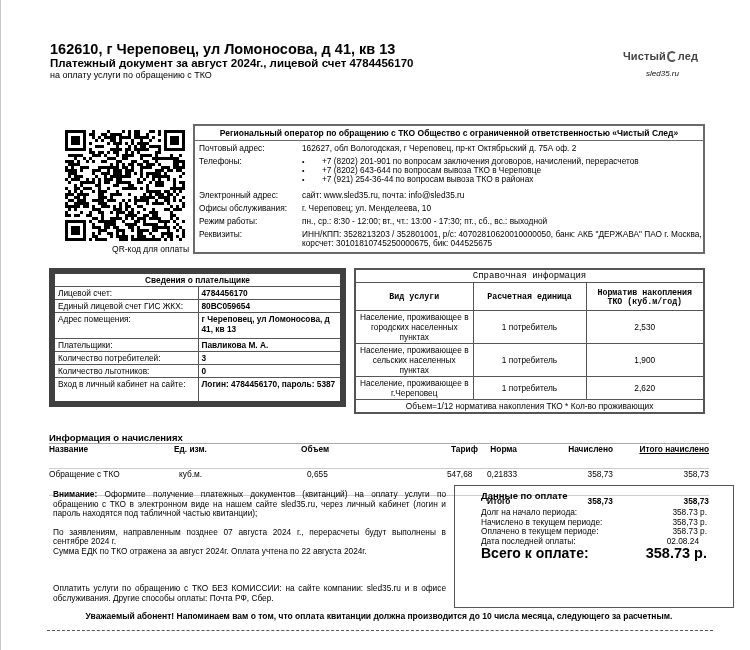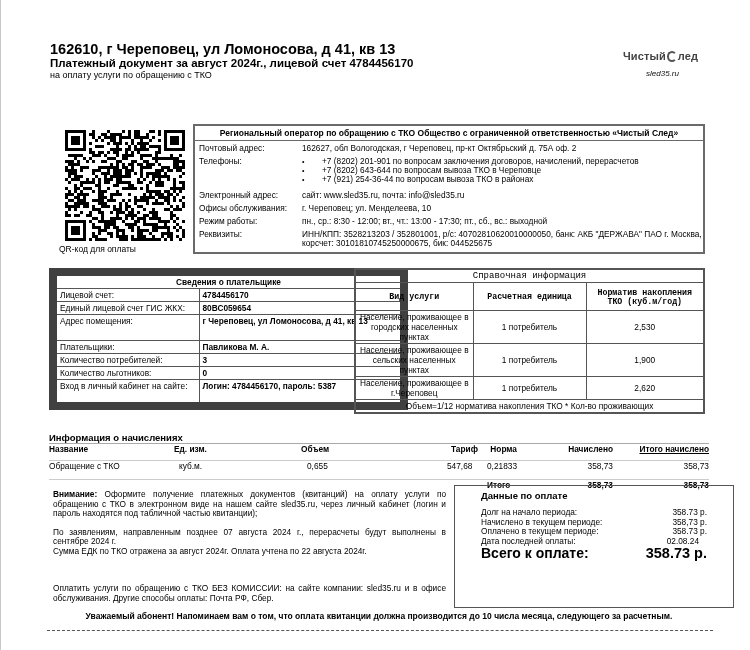--- a/index.html
+++ b/index.html
@@ -10,49 +10,49 @@
   
   #hdr-addr { left: 49px; top: 41px; font-size: 14.5px; font-weight: bold; }
   #hdr-doc { left: 49px; top: 57px; font-size: 11.5px; font-weight: bold; }
   #hdr-sub { left: 49px; top: 70px; font-size: 9px; }
   #logo { left: 622px; top: 50px; font-size: 11px; font-weight: bold; color: #444; letter-spacing: 0.1px; }
   #logo .swirl { display: inline-block; width: 10px; height: 11px; border: 2px solid #555; border-radius: 50%; border-right-color: transparent; vertical-align: -2px; margin: 0 1px; }
   #logo-site { left: 645px; top: 69px; font-size: 8px; font-style: italic; color: #111; }
 
   
   #qr { left: 64px; top: 129px; width: 120px; height: 112px; }
-  #qr-caption { left: 58px; top: 244px; width: 130px; text-align: left; font-size: 8.5px; }
+  #qr-caption { left: 58px; top: 244px; width: 130px; text-align: right; font-size: 8.5px; }
 
   
   #op { left: 192px; top: 124px; width: 512px; height: 130px; border: 2px solid #6a6a6a; }
   #op-title { height: 15px; border-bottom: 1px solid #6a6a6a; text-align: center; font-size: 8.5px; font-weight: bold; line-height: 14px; }
   .op-row { position: absolute; left: 4px; font-size: 8.3px; line-height: 9.2px; }
   .op-row .k { position: absolute; left: 0; width: 100px; }
   .op-row .v { position: absolute; left: 103px; width: 400px; }
   .op-row ul { list-style: none; }
   .op-row li { padding-left: 20px; position: relative; }
   .op-row li::before { content: "•"; position: absolute; left: 0; font-size: 7px; }
 
   
   table { border-collapse: collapse; font-size: 8.3px; }
   td, th { border: 1px solid #555; padding: 1px 3px; vertical-align: top; }
-  #payer { left: 48px; top: 268px; width: 359px; border: 8px solid #404040; }
+  #payer { left: 48px; top: 268px; width: 297px; border: 6px solid #404040; }
   #payer th { font-weight: bold; text-align: center; height: 13px; }
   #payer td.k { width: 146px; }
   #payer td.v { font-weight: bold; }
 
   #ref { left: 353px; top: 268px; width: 351px; border: 2px solid #555; }
   #ref th { font-weight: bold; vertical-align: middle; font-family: Liberation Mono, monospace; }
   #ref td { text-align: center; vertical-align: middle; }
   #ref .hdr th { height: 28px; }
 
   
   #charges { left: 48px; top: 432px; width: 660px; font-size: 8.3px; }
   #charges-title { font-size: 9.5px; font-weight: bold; }
-  .ch-row { position: relative; height: 18px; }
+  .ch-row { position: relative; height: 26px; }
   .ch-row span { position: absolute; top: 0; line-height: 10px; }
   .ch-head { font-weight: bold; border-top: 1px solid #aaa; border-bottom: 1px solid #ccc; }
   .ch-total { font-weight: bold; border-top: 1px solid #ccc; }
 
   
   #notes { left: 52px; top: 490px; width: 393px; font-size: 8.3px; line-height: 9.5px; text-align: justify; }
   #notes p { margin-bottom: 9px; }
   #pay-info { left: 52px; top: 584px; width: 393px; font-size: 8.3px; line-height: 9.5px; text-align: justify; }
 
   

